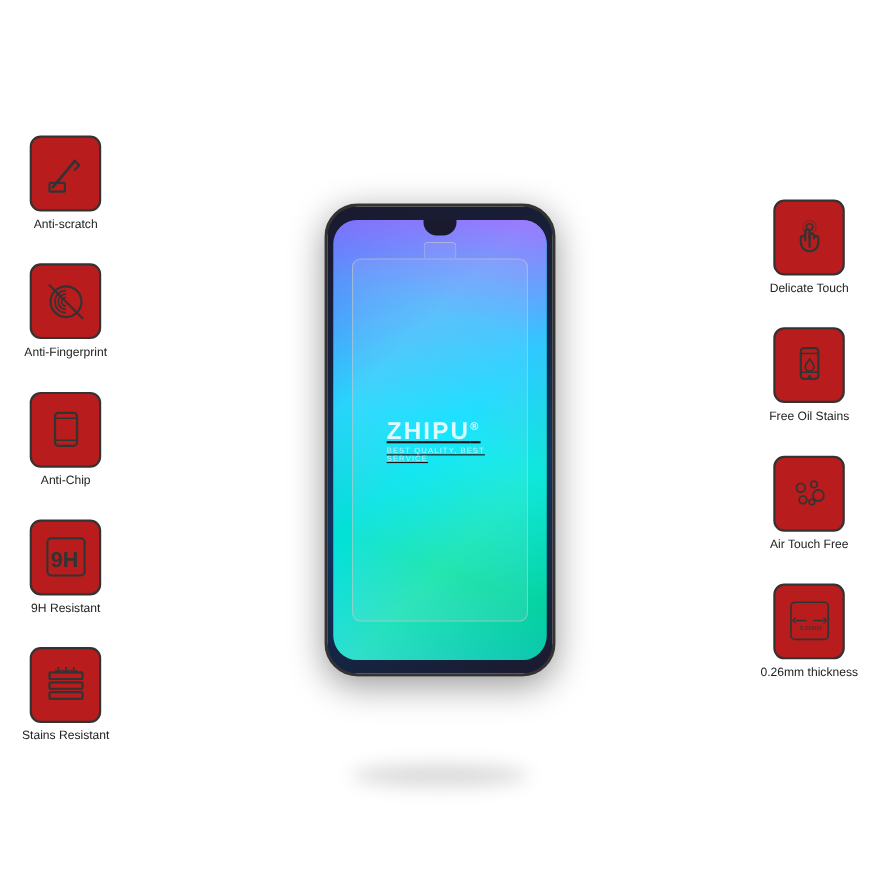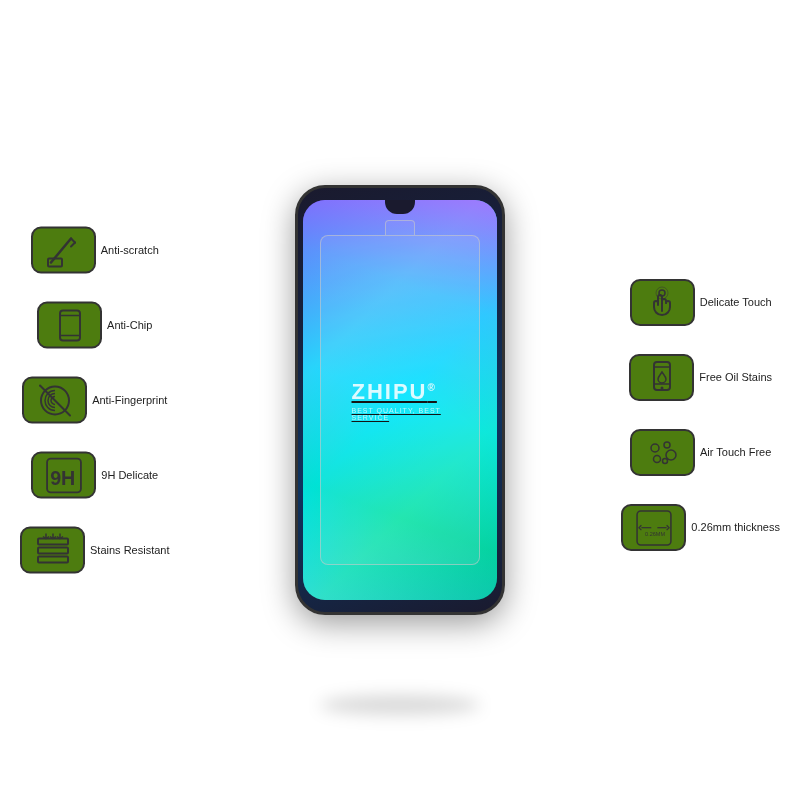--- a/index.html
+++ b/index.html
@@ -149,39 +149,38 @@
 
     .features-right {
       position: absolute;
       right: 20px;
       top: 50%;
       transform: translateY(-50%);
       display: flex;
       flex-direction: column;
       gap: 28px;
       align-items: center;
-      margin-top: 15px;
     }
 
     .feature-item {
       display: flex;
-      flex-direction: row;
+      flex-direction: column;
       align-items: center;
       gap: 5px;
     }
 
     .feature-icon-box {
       width: 65px;
-      height: 47px;
+      height: 69px;
       border: 2px solid #333;
       border-radius: 10px;
       display: flex;
       align-items: center;
       justify-content: center;
-      background: #4d7c0f;
+      background: #b91c1c;
     }
 
     .feature-icon-box svg {
       width: 40px;
       height: 40px;
     }
 
     .feature-label {
       font-size: 11px;
       color: #222;
@@ -220,50 +219,50 @@
           <rect x="5" y="28" width="14" height="8" rx="1" stroke="#333" stroke-width="2" fill="none"></rect>
         </svg>
       </div>
       <span class="feature-label">Anti-scratch</span>
     </div>
 
     <div class="feature-item">
       <div class="feature-icon-box">
         <svg viewBox="0 0 40 40" fill="none" xmlns="http://www.w3.org/2000/svg">
 
-          <rect x="10" y="5" width="20" height="30" rx="3" stroke="#333" stroke-width="2" fill="none"></rect>
-          <line x1="10" y1="10" x2="30" y2="10" stroke="#333" stroke-width="1.5"></line>
-          <line x1="10" y1="30" x2="30" y2="30" stroke="#333" stroke-width="1.5"></line>
-        </svg>
-      </div>
-      <span class="feature-label">Anti-Chip</span>
-    </div>
-
-    <div class="feature-item">
-      <div class="feature-icon-box">
-        <svg viewBox="0 0 40 40" fill="none" xmlns="http://www.w3.org/2000/svg">
-
           <ellipse cx="20" cy="20" rx="14" ry="14" stroke="#333" stroke-width="2" fill="none"></ellipse>
           <path d="M20 10 C14 10 10 14.5 10 20 C10 25.5 14 30 20 30" stroke="#333" stroke-width="1.5" fill="none"></path>
           <path d="M20 13 C16 13 13 16 13 20 C13 24 16 27 20 27" stroke="#333" stroke-width="1.5" fill="none"></path>
           <path d="M20 16 C18 16 16 18 16 20 C16 22 18 24 20 24" stroke="#333" stroke-width="1.5" fill="none"></path>
           <line x1="5" y1="5" x2="35" y2="35" stroke="#333" stroke-width="2" stroke-linecap="round"></line>
         </svg>
       </div>
       <span class="feature-label">Anti-Fingerprint</span>
     </div>
 
     <div class="feature-item">
       <div class="feature-icon-box">
+        <svg viewBox="0 0 40 40" fill="none" xmlns="http://www.w3.org/2000/svg">
+
+          <rect x="10" y="5" width="20" height="30" rx="3" stroke="#333" stroke-width="2" fill="none"></rect>
+          <line x1="10" y1="10" x2="30" y2="10" stroke="#333" stroke-width="1.5"></line>
+          <line x1="10" y1="30" x2="30" y2="30" stroke="#333" stroke-width="1.5"></line>
+        </svg>
+      </div>
+      <span class="feature-label">Anti-Chip</span>
+    </div>
+
+    <div class="feature-item">
+      <div class="feature-icon-box">
         <svg viewBox="0 0 65 65" fill="none" xmlns="http://www.w3.org/2000/svg">
           <rect x="5" y="5" width="55" height="55" rx="6" stroke="#333" stroke-width="3" fill="none"></rect>
           <text x="10" y="48" font-size="32" font-weight="bold" fill="#333" font-family="Arial">9H</text>
         </svg>
       </div>
-      <span class="feature-label">9H Delicate</span>
+      <span class="feature-label">9H Resistant</span>
     </div>
 
     <div class="feature-item">
       <div class="feature-icon-box">
         <svg viewBox="0 0 40 40" fill="none" xmlns="http://www.w3.org/2000/svg">
 
           <rect x="5" y="8" width="30" height="6" rx="1" stroke="#333" stroke-width="2" fill="none"></rect>
           <rect x="5" y="17" width="30" height="6" rx="1" stroke="#333" stroke-width="2" fill="none"></rect>
           <rect x="5" y="26" width="30" height="6" rx="1" stroke="#333" stroke-width="2" fill="none"></rect>
 

